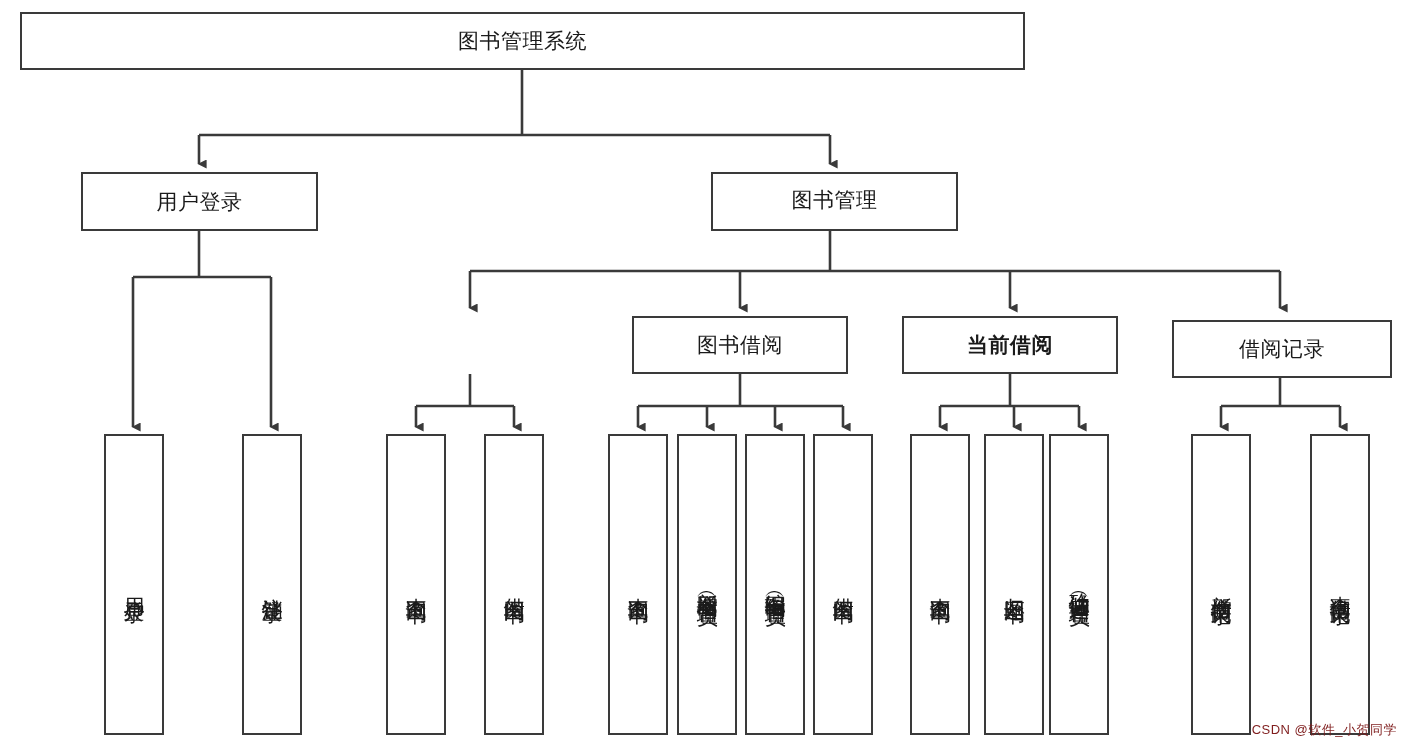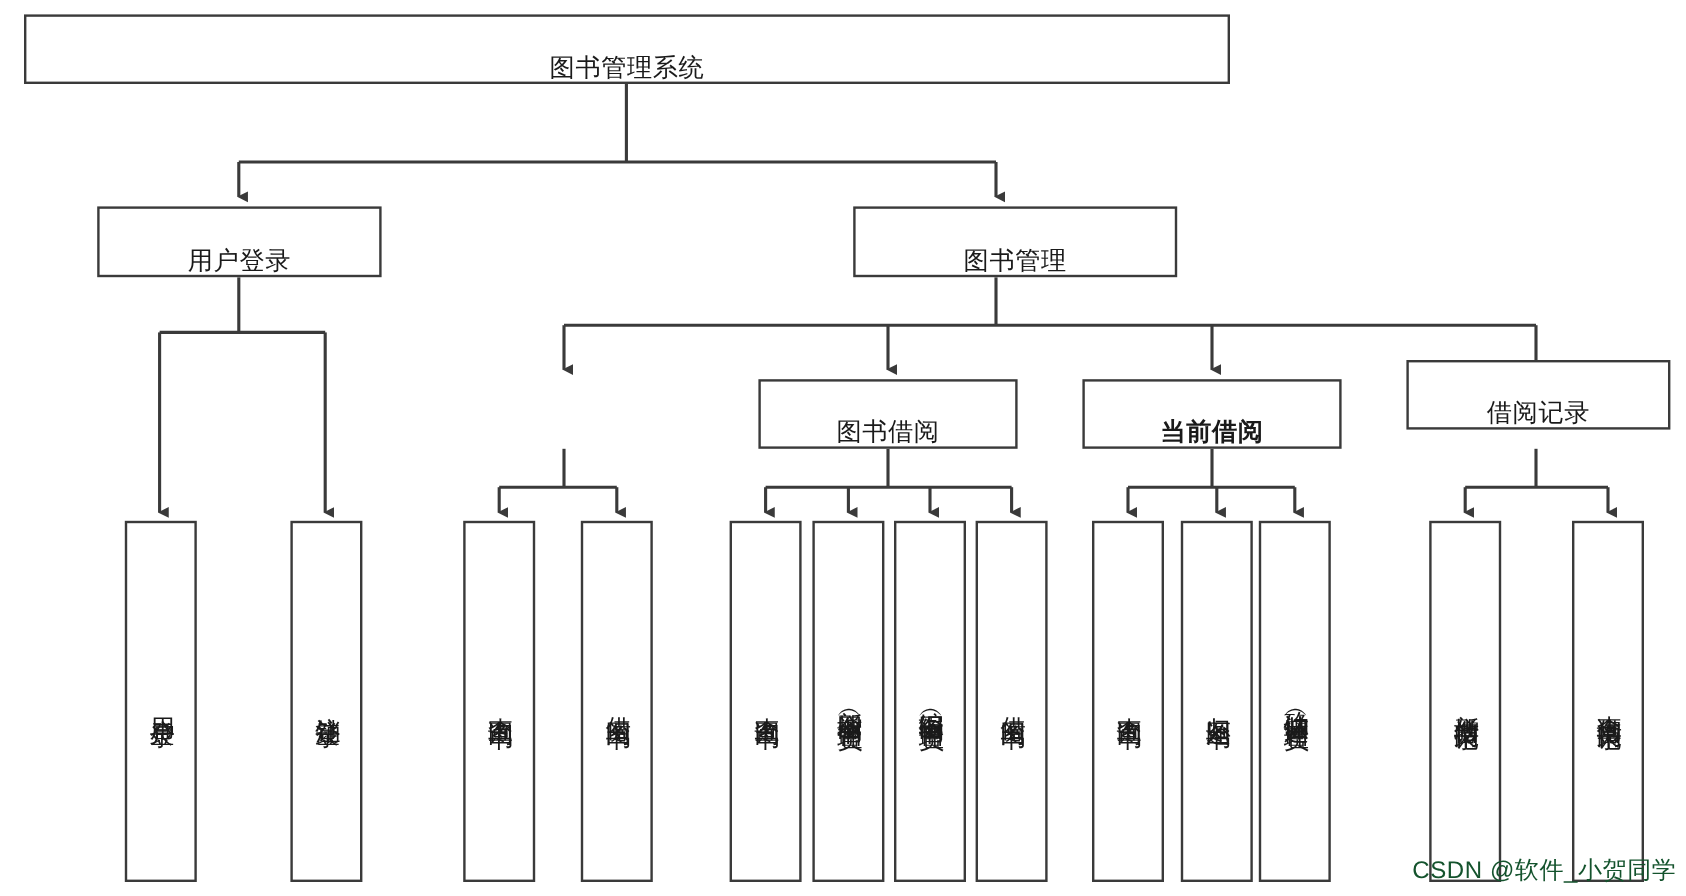--- a/index.html
+++ b/index.html
@@ -25,21 +25,21 @@
     width: 1405px;
     height: 747px;
     pointer-events: none;
   }
   .node {
     position: absolute;
     box-sizing: border-box;
     background: #ffffff;
     border: 2px solid #3a3a3a;
     display: flex;
-    align-items: flex-end;
+    align-items: center;
     justify-content: center;
     color: #1a1a1a;
   }
   .node.horiz {
     font-size: 21px;
     letter-spacing: 0.5px;
     line-height: 1.1;
     text-align: center;
   }
   .node.vert {
@@ -56,22 +56,22 @@
   .node.vert > span {
     writing-mode: vertical-rl;
     text-orientation: upright;
     display: block;
     white-space: nowrap;
   }
   .watermark {
     position: absolute;
     right: 8px;
     bottom: 8px;
-    font-size: 20px;
-    color: #14532d;
+    font-size: 13px;
+    color: #7f1d1d;
     letter-spacing: 0.5px;
     white-space: nowrap;
     user-select: none;
   }
 </style>
 </head>
 <body>
 
 <div id="canvas">
 
@@ -125,31 +125,31 @@
     </g>
   </svg>
 
   <div class="node horiz" style="left: 20px; top: 12px; width: 1005px; height: 58px;">
     <span>图书管理系统</span>
   </div>
 
   <div class="node horiz" style="left: 81px; top: 172px; width: 237px; height: 59px;">
     <span>用户登录</span>
   </div>
-  <div class="node horiz" style="left: 711px; top: 172px; width: 270px; height: 59px;">
+  <div class="node horiz" style="left: 711px; top: 172px; width: 247px; height: 59px; font-family: Liberation Mono, monospace;">
     <span>图书管理</span>
   </div>
 
   <div class="node horiz" style="left: 632px; top: 316px; width: 216px; height: 58px;">
     <span>图书借阅</span>
   </div>
   <div class="node horiz" style="left: 902px; top: 316px; width: 216px; height: 58px; font-weight: bold;">
     <span>当前借阅</span>
   </div>
-  <div class="node horiz" style="left: 1172px; top: 300px; width: 220px; height: 58px;">
+  <div class="node horiz" style="left: 1172px; top: 320px; width: 220px; height: 58px;">
     <span>借阅记录</span>
   </div>
 
   <div class="node vert" style="left: 104px; top: 434px; width: 60px; height: 301px;">
     <span>用户登录</span>
   </div>
   <div class="node vert" style="left: 242px; top: 434px; width: 60px; height: 301px;">
     <span>注销登录</span>
   </div>
   <div class="node vert" style="left: 386px; top: 434px; width: 60px; height: 301px;">

